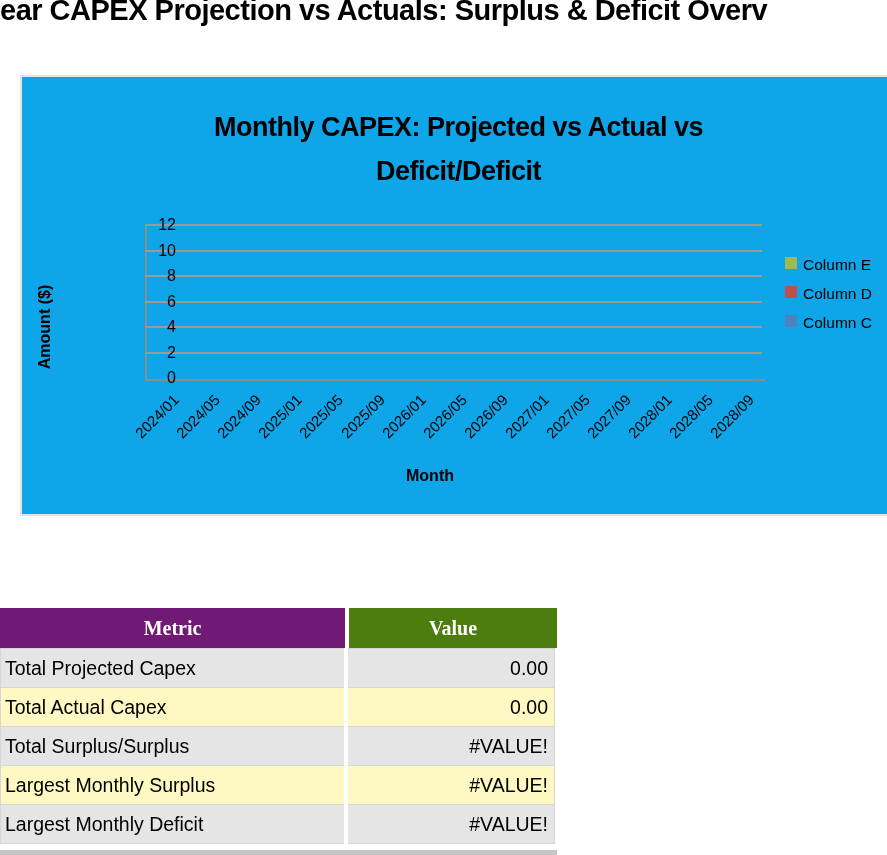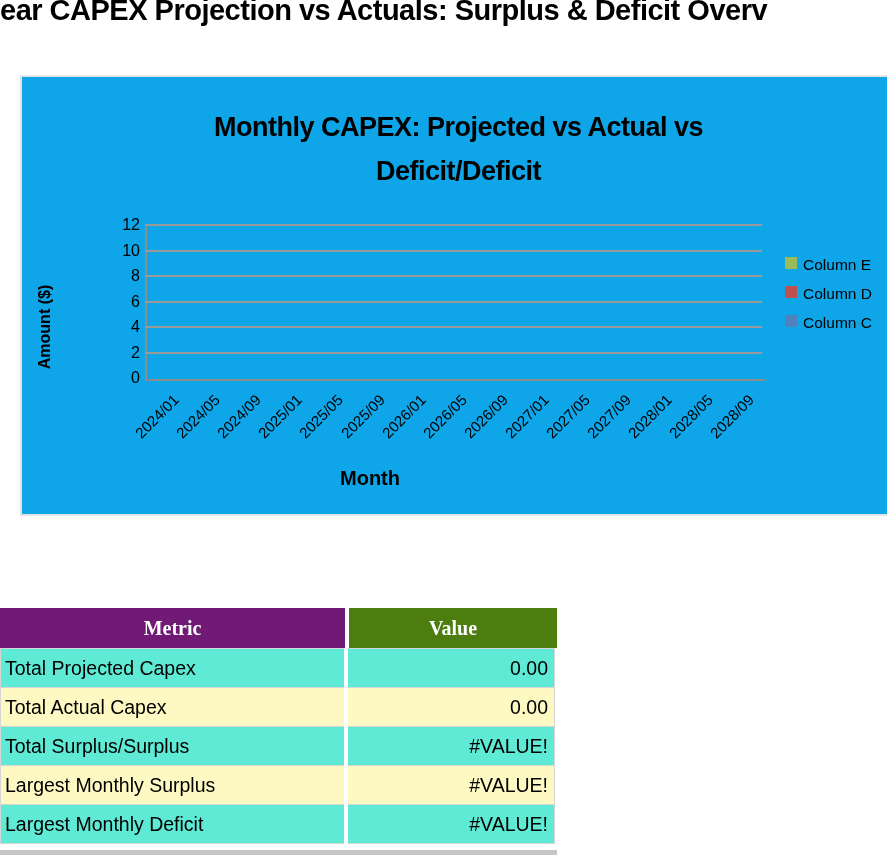--- a/index.html
+++ b/index.html
@@ -16,61 +16,61 @@
   .chart-box{
     position:absolute;left:20px;top:75px;width:873px;height:437px;
     border:2px solid #e4e4e4;background:#0ea5e9;
   }
   .chart-title{
     position:absolute;left:0;width:100%;text-align:center;
     font-size:27px;font-weight:bold;letter-spacing:-0.5px;line-height:1.1;
   }
   .chart-title.line1{top:36px;}
   .chart-title.line2{top:80px;}
-  .plot-area{position:absolute;left:123px;top:147px;width:617px;height:155px;}
+  .plot-area{position:absolute;left:123px;top:147px;width:617px;height:155px;padding-left:36px;}
   .gridline{position:absolute;left:0;width:617px;height:2px;background:#9a9a9a;}
   .axis-y{position:absolute;left:0;top:0;width:2px;height:155px;background:#8c8c8c;}
   .axis-x{position:absolute;left:0;bottom:-2px;width:620px;height:2px;background:#8c8c8c;}
   .ytick{
     position:absolute;right:622px;width:40px;text-align:right;
     font-size:16px;line-height:16px;
   }
   .y-axis-title{
     position:absolute;left:8px;top:170px;width:30px;height:160px;
     font-size:16px;font-weight:bold;white-space:nowrap;
     transform:rotate(-90deg);transform-origin:center center;
     display:flex;align-items:center;justify-content:center;
   }
   .xtick{
     position:absolute;top:0;white-space:nowrap;font-size:15px;
     transform:translateX(-100%) rotate(-45deg);transform-origin:100% 0;
   }
   .xtick-band{position:absolute;left:0;top:310px;width:740px;height:70px;}
   .x-axis-title{
-    position:absolute;left:318px;top:390px;width:180px;
-    font-size:20px;font-weight:bold;
+    position:absolute;left:318px;top:390px;width:180px;text-align:center;
+    font-size:16px;font-weight:bold;
   }
   .legend{position:absolute;left:763px;top:180px;width:108px;}
   .legend-entry{display:flex;align-items:flex-start;height:18px;margin-bottom:11px;}
   .legend-swatch{width:12px;height:12px;margin-right:6px;flex:0 0 auto;}
   .legend-label{font-size:15.5px;line-height:16px;white-space:nowrap;}
   
   .metrics-table{position:absolute;left:0;top:608px;width:557px;}
   .t-row{display:flex;}
   .t-header .cell{
     background:#4472C4;color:#fff;font-family:"Liberation Serif",serif;
     font-weight:bold;font-size:20px;height:40px;
     display:flex;align-items:center;justify-content:center;
   }
   .t-header .cell.metric{width:345px;}
   .t-header .cell.value{width:208px;}
   .t-header .gap{width:4px;background:#fff;}
   .t-body .t-row .cell{
     font-size:19.5px;height:38px;display:flex;align-items:center;
-    border:1px solid #d6d6d6;border-top:none;background:#5eead4;
+    border:1px solid #d6d6d6;border-top:none;background:#e5e5e5;
   }
   .t-body .t-row.alt .cell{background:#fef9c3;}
   .t-body .cell.metric{width:339px;padding-left:4px;border-right:none;}
   .t-body .gap{width:4px;background:#fff;}
   .t-body .cell.value{width:200px;justify-content:flex-end;padding-right:6px;border-left:none;text-align:right;}
   .t-body .t-row:first-child .cell{border-top:1px solid #d6d6d6;}
   .table-bottom-strip{
     position:absolute;left:0;top:850px;width:557px;height:5px;background:#c6c6c6;
   }
 </style>

